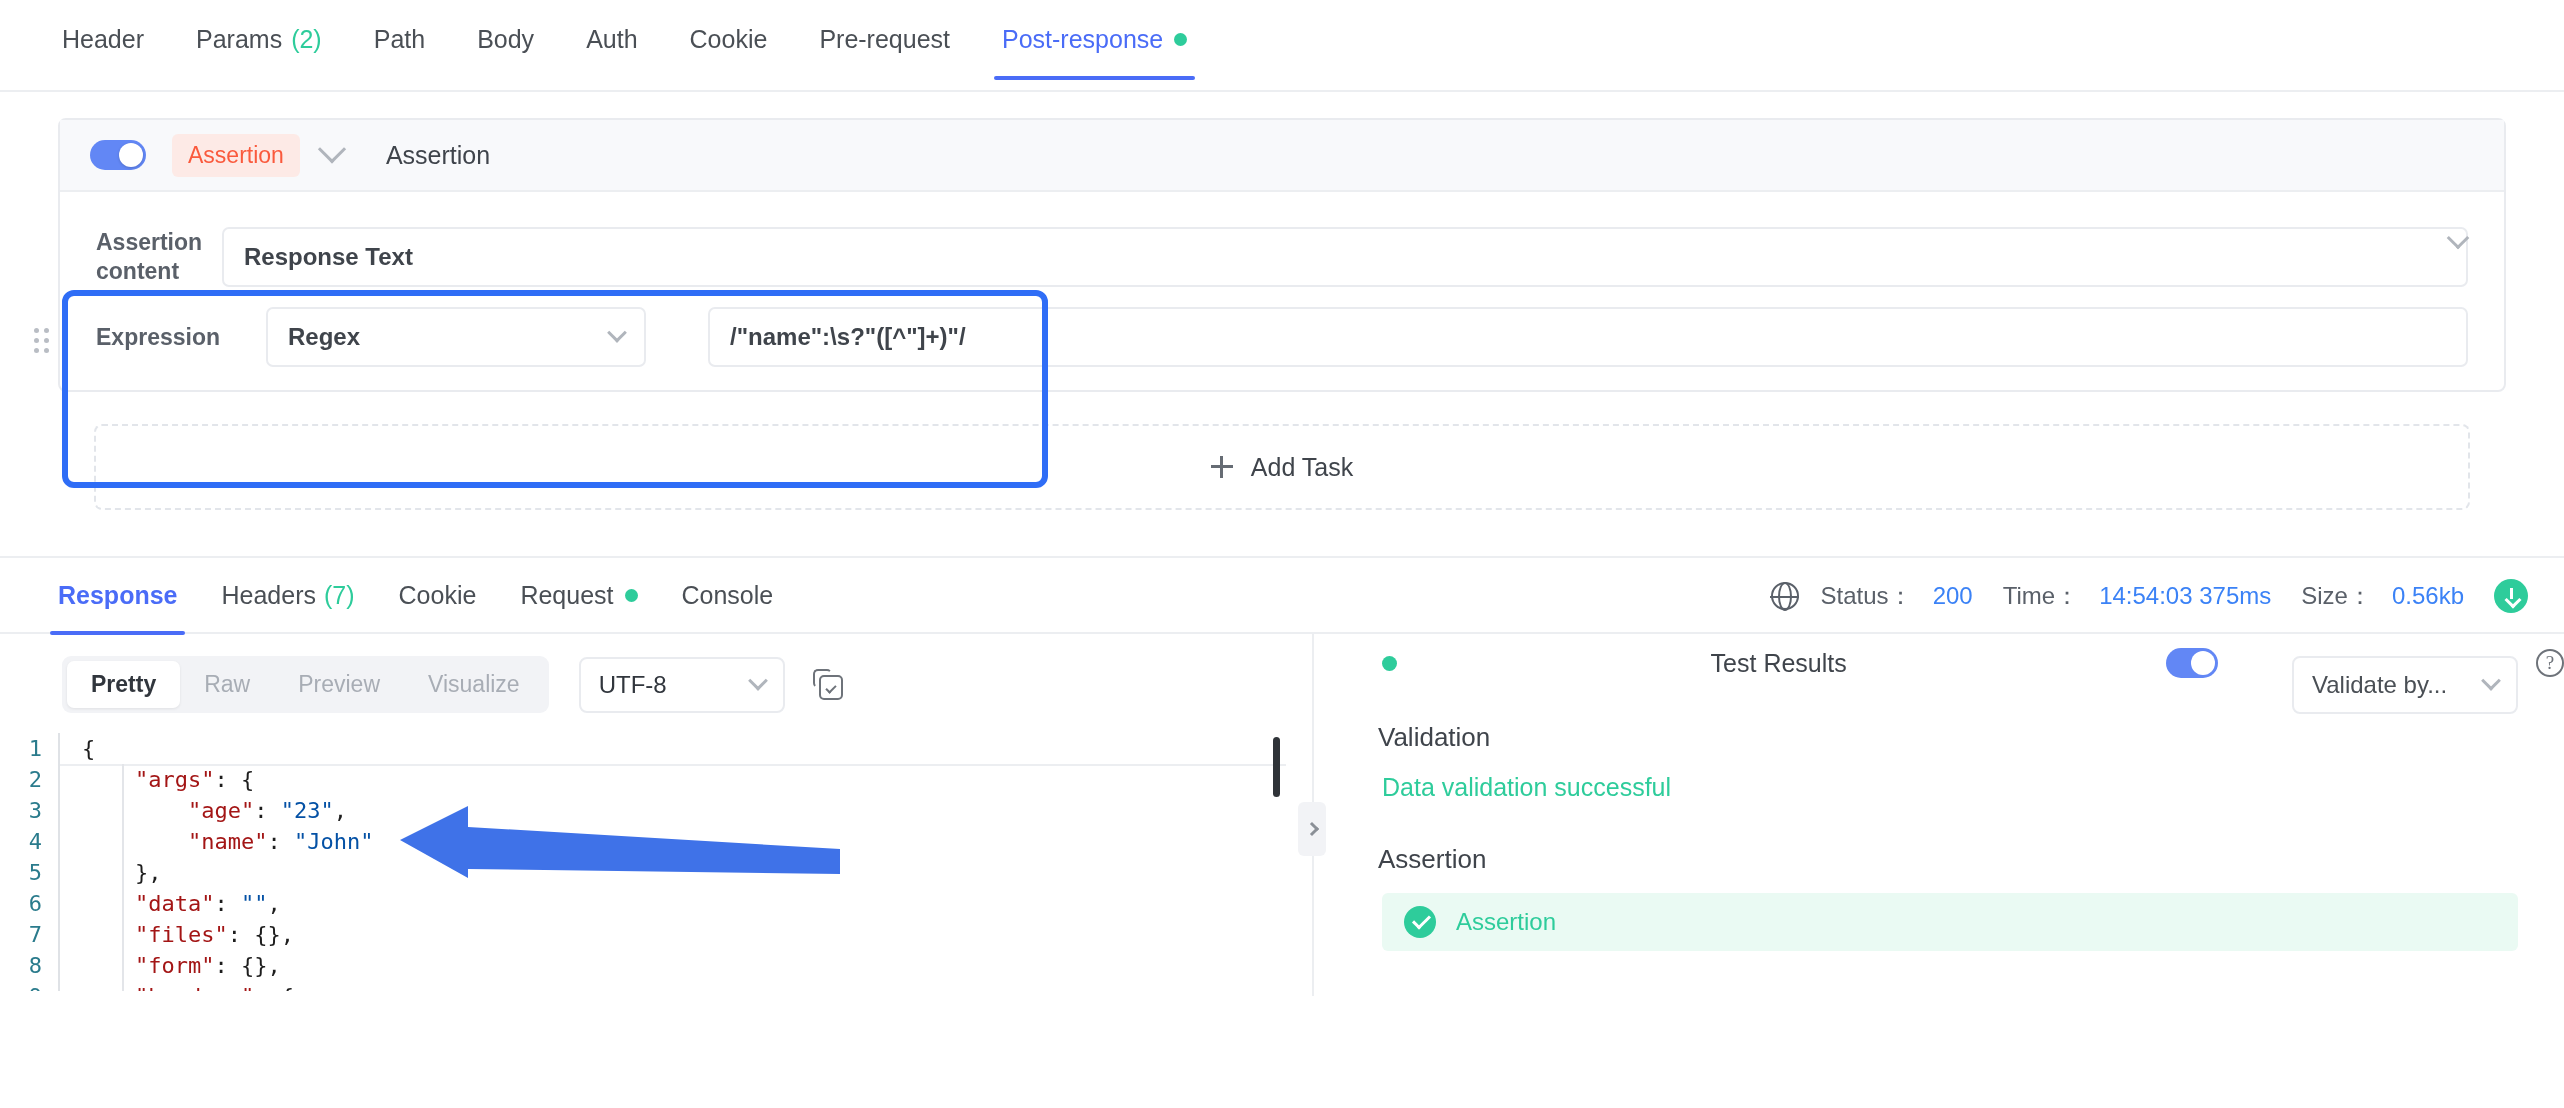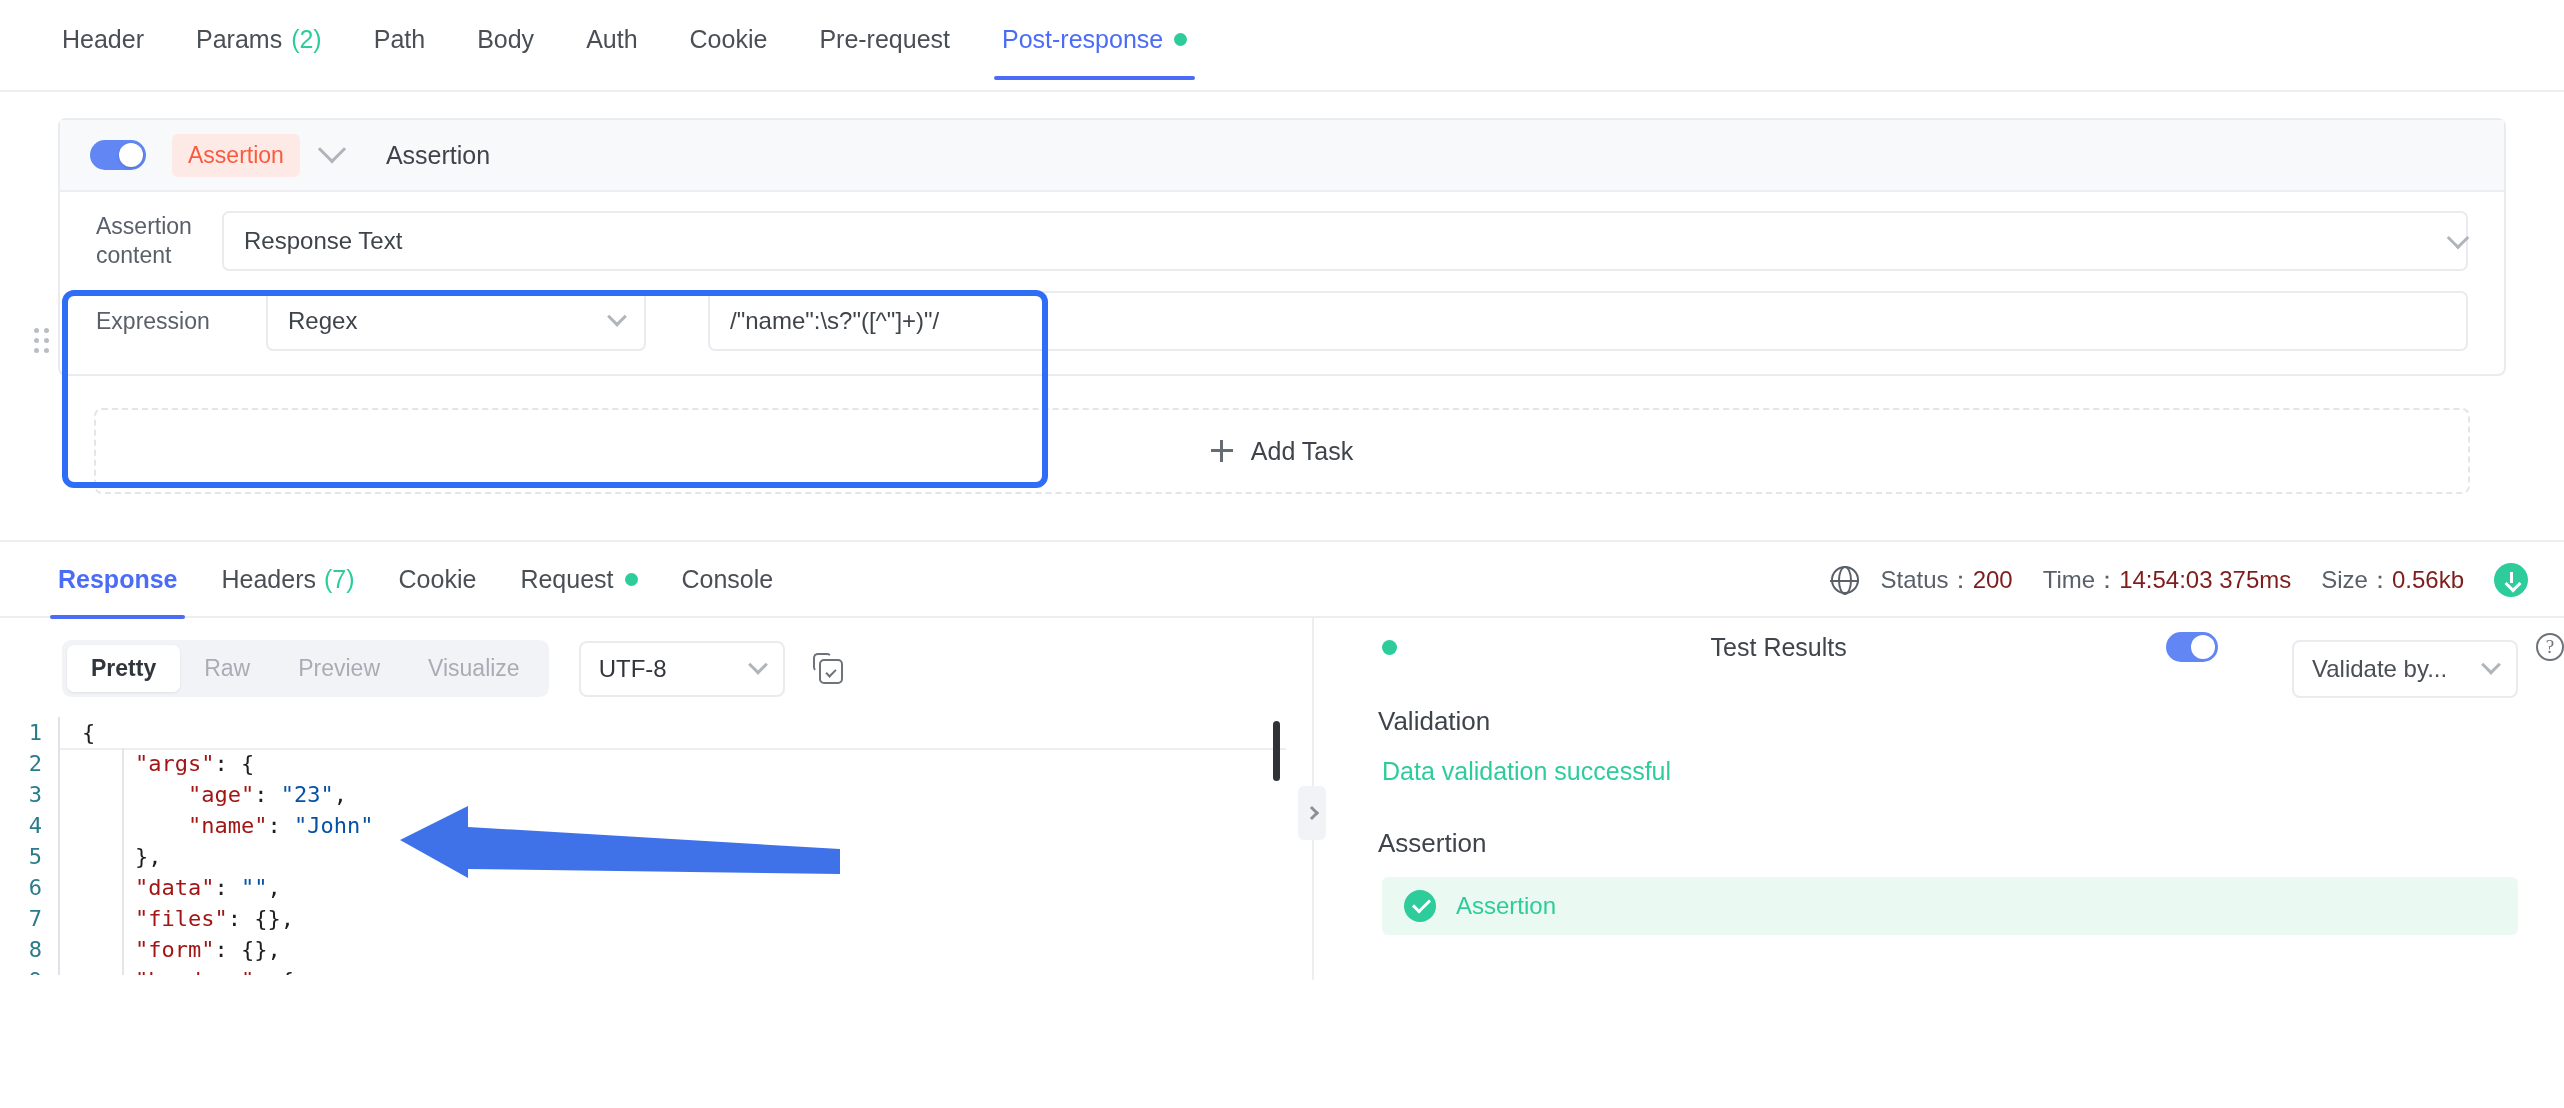--- a/index.html
+++ b/index.html
@@ -79,21 +79,21 @@
     white-space: nowrap;
   }
   .chev {
     margin-left: 22px; width: 20px; height: 20px;
     border-right: 3px solid #b0b5bc; border-bottom: 3px solid #b0b5bc;
     transform: rotate(45deg) translate(-4px,-4px);
     cursor: pointer; flex: none;
   }
   .task-title { margin-left: 44px; font-size: 25px; color: #3f444b; }
 
-  .task-body { position: relative; padding: 16px 0 20px 0; }
+  .task-body { position: relative; padding: 32px 0 20px 0; font-weight: bold; }
 
   .form-row { display: flex; align-items: center; padding: 0 0 0 36px; height: 66px; }
   .form-row + .form-row { margin-top: 14px; gap: 44px; }
   .form-label { font-size: 23px; color: #5a6069; line-height: 1.25; width: 126px; flex: none; }
   .field {
     height: 60px; border: 2px solid #e9ebef; border-radius: 7px;
     background: #fff; display: flex; align-items: center;
     padding: 0 20px; font-size: 24px; color: #3f444b;
   }
   .field.wide { flex: 1; margin-right: 36px; }
@@ -166,21 +166,21 @@
     content: ""; position: absolute; left: 50%; top: -2.5px; bottom: -2.5px;
     width: 14px; margin-left: -7px;
     border: 2.5px solid #5a6069; border-radius: 50%/50%;
     box-sizing: border-box;
   }
   .globe::after {
     content: ""; position: absolute; left: -2.5px; right: -2.5px; top: 50%;
     height: 0; border-top: 2.5px solid #5a6069;
   }
   .st-item { margin-right: 30px; white-space: nowrap; }
-  .st-val { color: #7f1d1d; }
+  .st-val { color: #3b82f6; margin-left: 20px; }
   .dl-btn {
     width: 34px; height: 34px; border-radius: 50%;
     background: #2ecc9b; position: relative; cursor: pointer; flex: none;
   }
   .dl-btn::before {
     content: ""; position: absolute; left: 50%; top: 9px; width: 3px; height: 11px;
     background: #fff; margin-left: -1.5px;
   }
   .dl-btn::after {
     content: ""; position: absolute; left: 50%; top: 15px;

